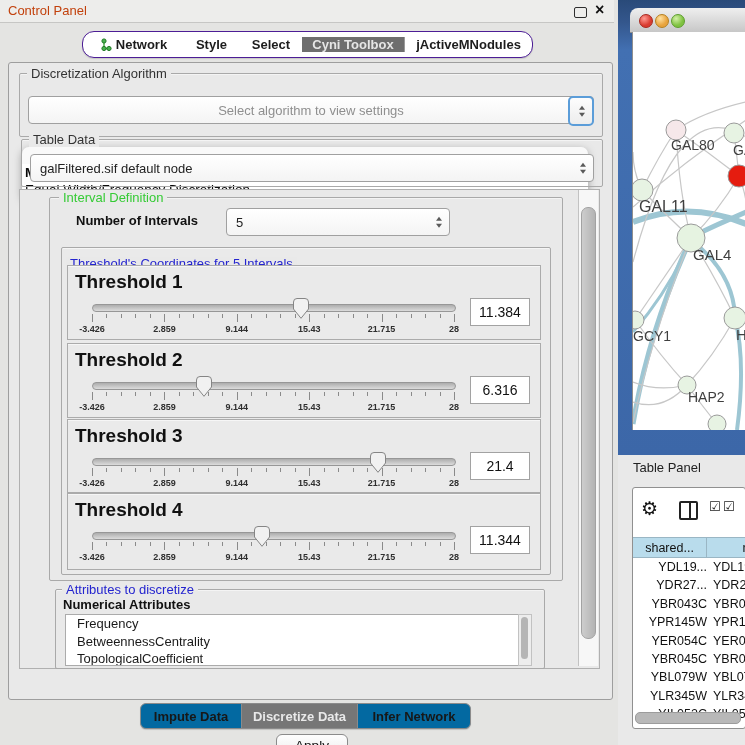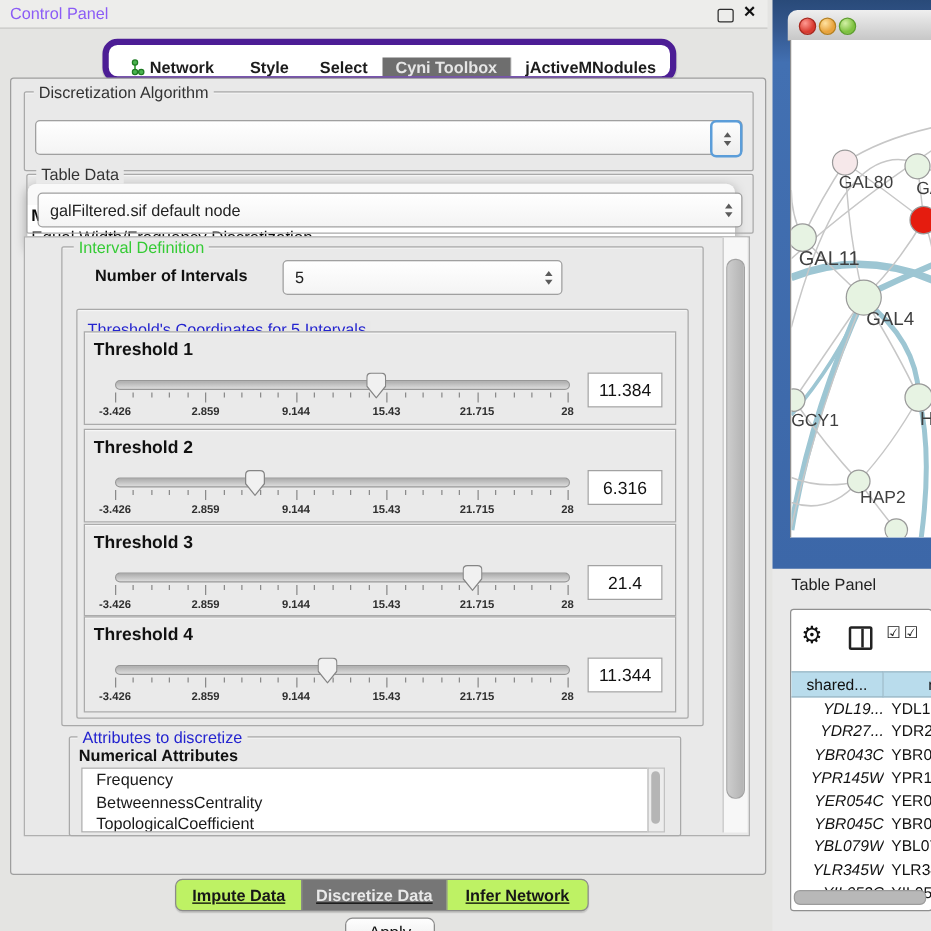--- a/index.html
+++ b/index.html
@@ -4,27 +4,27 @@
 <style>
   html,body{margin:0;padding:0;background:#cfcfcf;font-family:"Liberation Sans",sans-serif;}
   .stage{position:relative;width:745px;height:745px;background:#e4e4e2;overflow:hidden;
          -webkit-font-smoothing:antialiased;}
   .abs{position:absolute;}
 
   
   .left-window{position:absolute;left:0;top:0;width:614px;height:745px;background:#e4e4e2;}
   .titlebar{position:absolute;left:0;top:0;width:614px;height:22px;background:#ededeb;
             border-bottom:1px solid #c6c6c4;}
-  .titlebar .title{position:absolute;left:8px;top:3px;font-size:13px;color:#8b5cf6;}
+  .titlebar .title{position:absolute;left:8px;top:3px;font-size:13px;color:#c2410c;}
   .float-ic{position:absolute;left:574px;top:7px;width:11px;height:9px;border:1.5px solid #2e2e2e;border-radius:2px;}
   .close-ic{position:absolute;left:595px;top:1px;font-size:16px;font-weight:900;color:#111;}
 
   
-  .tabbar{position:absolute;left:82px;top:31px;height:25px;display:flex;align-items:flex-end;
-          background:#fff;border:5px solid #4c1d95;border-radius:12px;overflow:hidden;
+  .tabbar{position:absolute;left:82px;top:31px;height:25px;display:flex;align-items:center;
+          background:#fff;border:1px solid #4c1d95;border-radius:12px;overflow:hidden;
           box-shadow:0 1px 1px rgba(0,0,0,.12);}
   .tab{display:flex;align-items:center;justify-content:center;gap:4px;font-size:13px;font-weight:700;
        color:#1c1c1c;white-space:nowrap;}
   .tab.selected{background:#6e6e6e;color:#e6e6e6;}
   .vsep{width:1px;background:#b4b4b4;margin:4px 0;}
   .tab.jtab{border-left:1px solid #9a9a9a;}
 
   
   .content{position:absolute;left:8px;top:62px;width:603px;height:636px;background:#e9e9e9;
            border:1px solid #9e9e9e;border-radius:3px;}
@@ -59,21 +59,21 @@
   .scrollpane{position:absolute;left:18px;top:188px;width:579px;height:478px;
               border:1px solid #b0b0b0;background:#e9e9e9;}
   .vtrack{position:absolute;left:577px;top:189px;width:19px;height:476px;background:#f7f7f7;
           border-left:1px solid #c2c2c2;}
   .vthumb{position:absolute;left:580px;top:206px;width:13px;height:430px;border-radius:7px;
           background:linear-gradient(90deg,#cdcdcd,#b3b3b3);border:1px solid #a2a2a2;}
 
   
   .threshold-panel{position:absolute;left:66px;width:472px;border:1px solid #ababab;background:#eaeaea;
                    box-shadow:inset 0 1px 0 rgba(255,255,255,.55);}
-  .th-label{position:absolute;left:7px;top:5px;font-size:14px;font-weight:700;color:#111;}
+  .th-label{position:absolute;left:7px;top:5px;font-size:19px;font-weight:700;color:#111;}
   .slider{position:absolute;left:24px;top:30px;width:362px;height:40px;}
   .track{position:absolute;left:0;top:8px;width:100%;height:6px;border-radius:4px;
          background:linear-gradient(#adadad,#dcdcdc);border:1px solid #979797;}
   .thumb{position:absolute;top:2px;width:16px;height:21px;}
   .ruler{position:absolute;left:0;top:18px;width:100%;height:9px;}
   .ruler b{position:absolute;top:0;width:1px;background:#8a8a8a;}
   .scale-row{position:absolute;left:0;top:28px;width:100%;height:11px;}
   .scale-row span{position:absolute;transform:translateX(-50%);font-size:9px;font-weight:700;color:#2f2f2f;white-space:nowrap;}
   .value-box{position:absolute;left:402px;top:32px;width:58px;height:26px;background:#fff;
              border:1px solid #a2a2a2;font-size:14px;color:#111;text-align:center;line-height:26px;}
@@ -83,22 +83,22 @@
              border:1px solid #ababab;overflow:hidden;font-size:13px;color:#1a1a1a;}
   .attr-list .it{padding-left:11px;line-height:17.5px;}
   .list-scroll{position:absolute;left:517px;top:613px;width:12px;height:50px;background:#ededed;border:1px solid #c2c2c2;}
   .list-scroll i{position:absolute;left:1.5px;top:2px;width:7px;height:42px;border-radius:4px;background:#b5b5b5;}
 
   .apply-btn{position:absolute;left:267px;top:671px;width:70px;height:22px;border:1px solid #8b8b8b;
              border-radius:6px;background:linear-gradient(#fefefe,#ebebeb);font-size:13.5px;color:#111;
              text-align:center;line-height:22px;}
 
   
-  .bottom-tabbar{position:absolute;left:140px;top:703px;height:24px;display:flex;background:#bef264;
-                 border:1px solid #8b8b8b;border-radius:6px;overflow:hidden;box-shadow:0 1px 1px rgba(0,0,0,.15);text-decoration:underline;}
+  .bottom-tabbar{position:absolute;left:140px;top:703px;height:24px;display:flex;background:#0369a1;
+                 border:1px solid #8b8b8b;border-radius:6px;overflow:hidden;box-shadow:0 1px 1px rgba(0,0,0,.15);}
   .btab{display:flex;align-items:center;justify-content:center;font-size:13px;font-weight:700;color:#171717;}
   .btab.selected{background:#767676;color:#e9e9e9;}
   .btab + .btab{border-left:1px solid #8b8b8b;}
 
   
   .right-panel{position:absolute;left:618px;top:0;width:127px;height:745px;background:#e9e9e9;text-align:right;}
   .net-blue{position:absolute;left:0;top:0;width:127px;height:455px;
             background:linear-gradient(#294a79 0%,#34578d 5%,#4270b2 11%,#3c67a8 100%);}
   .mac-titlebar{position:absolute;left:12px;top:8px;width:115px;height:24px;
                 background:linear-gradient(#efefef,#c7c7c7);border-bottom:1px solid #8f8f8f;
@@ -115,21 +115,21 @@
           border:1px solid #909090;border-radius:3px;overflow:hidden;}
   .gear{position:absolute;left:8px;top:9px;font-size:19px;color:#111;font-family:"DejaVu Sans",sans-serif;}
   .colicon{position:absolute;left:46px;top:13px;width:15px;height:15px;border:2px solid #222;border-radius:2px;}
   .colicon i{position:absolute;left:50%;top:0;width:2px;height:100%;background:#222;}
   .chk{position:absolute;top:11px;font-size:13px;color:#222;font-family:"DejaVu Sans",sans-serif;}
   .tp-header{position:absolute;left:0;top:49px;height:21px;display:flex;width:160px;}
   .tp-header div{background:#b9dcec;border:1px solid #9ab6c4;border-left:none;font-size:12.5px;color:#111;
                  display:flex;align-items:center;justify-content:center;}
   .tp-rows{position:absolute;left:0;top:70px;width:160px;font-size:12.5px;color:#111;}
   .tp-row{height:18.4px;line-height:18.4px;display:flex;}
-  .tp-row .c1{width:74px;padding-left:14px;box-sizing:border-box;white-space:nowrap;overflow:hidden;font-style:italic;}
+  .tp-row .c1{width:74px;padding-left:14px;box-sizing:border-box;white-space:nowrap;overflow:hidden;}
   .tp-row .c2{padding-left:6px;white-space:nowrap;}
   .hthumb{position:absolute;left:2px;bottom:4px;width:104px;height:10px;border-radius:5px;
           background:#b8b8b8;border:1px solid #9c9c9c;}
 </style>
 </head>
 <body>
 
 <div class="stage">
 
   <div class="left-window">
@@ -165,20 +165,21 @@
       <div class="tab jtab" style="width:127px;">
         <span>jActiveMNodules</span>
       </div>
     </div>
 
     <div class="content">
 
       <div class="groupbox" style="left:10px;top:10px;width:582px;height:62px;">
         <span class="grouptitle gt-dark" style="left:7px;top:-7px;">Discretization Algorithm</span>
         <div class="combo" style="left:8px;top:22px;width:564px;height:26px;">
+          <span class="cv center">Select algorithm to view settings</span>
           <span class="focus-cap">
             <span class="spinner">
                 <i class="up"></i>
                 <i class="dn"></i>
               </span>
           </span>
         </div>
       </div>
 
       <div class="popup">

